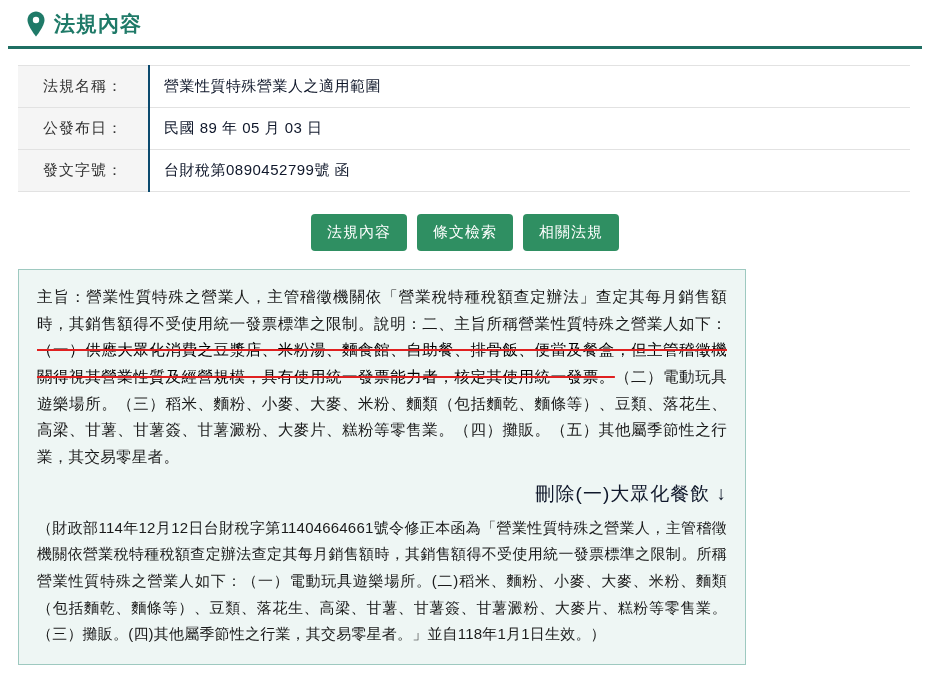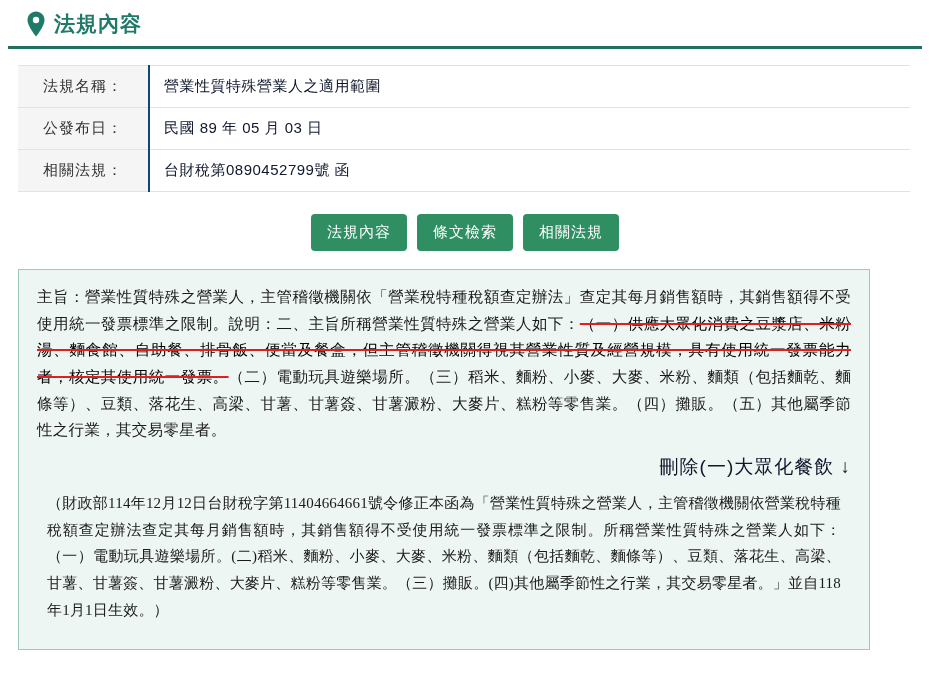--- a/index.html
+++ b/index.html
@@ -97,21 +97,21 @@
     font-family: "Liberation Sans", sans-serif;
   }
 
   
   .content-box {
     margin: 18px 18px 0 18px;
     border: 1px solid #9ec9c0;
     background: #eef6f4;
     padding: 14px 18px 16px 18px;
     box-sizing: border-box;
-    width: 852px;
+    width: 728px;
   }
   .para {
     font-size: 15.5px;
     line-height: 1.72;
     color: #1a1a1a;
     text-align: justify;
     letter-spacing: 0.3px;
     margin: 0;
   }
   .strike {
@@ -127,22 +127,21 @@
     font-weight: normal;
     margin: 10px 0 8px 0;
     letter-spacing: 1px;
   }
   .para2 {
     font-size: 15px;
     line-height: 1.78;
     color: #1a1a1a;
     text-align: justify;
     letter-spacing: 0.2px;
-    margin: 10px;
-    font-family: Liberation Serif, serif;
+    margin: 0;
   }
 </style>
 </head>
 <body>
 
 <div class="page">
 
   <div class="page-header">
     <span class="pin-icon">
       <svg width="20" height="26" viewBox="0 0 20 26" xmlns="http://www.w3.org/2000/svg">
@@ -157,21 +156,21 @@
     <tbody>
       <tr>
         <th>法規名稱：</th>
         <td>營業性質特殊營業人之適用範圍</td>
       </tr>
       <tr>
         <th>公發布日：</th>
         <td>民國 89 年 05 月 03 日</td>
       </tr>
       <tr>
-        <th>相關法規：</th>
+        <th>發文字號：</th>
         <td>台財稅第0890452799號 函</td>
       </tr>
     </tbody>
   </table>
 
   <div class="button-row">
     <button class="btn">法規內容</button>
     <button class="btn">條文檢索</button>
     <button class="btn">相關法規</button>
   </div>

